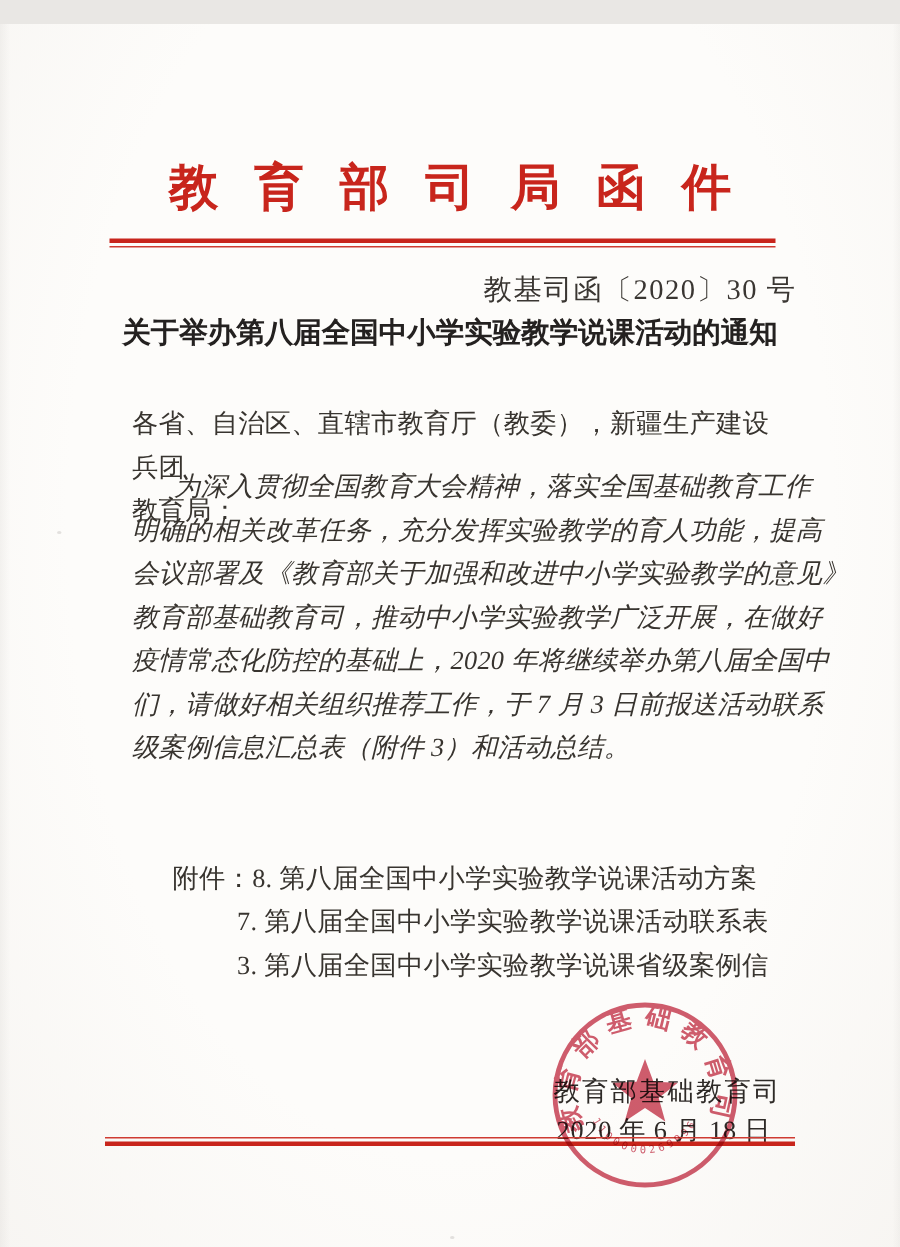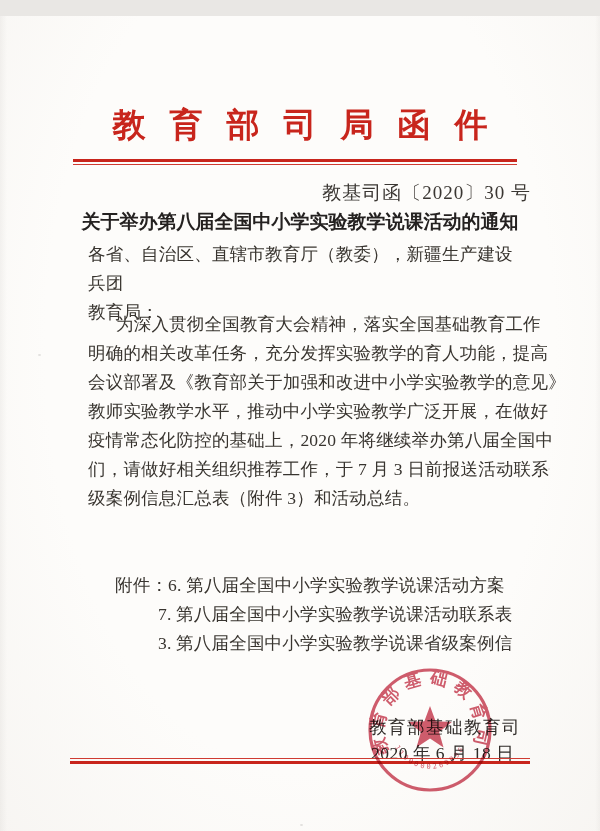--- a/index.html
+++ b/index.html
@@ -39,26 +39,26 @@
     font-size:19px;letter-spacing:1px;color:#3a3632;
     white-space:nowrap;
   }
   .doc-title{
     position:absolute;top:193px;left:78px;width:444px;
     text-align:center;
     font-size:19px;font-weight:700;color:#242120;
     white-space:nowrap;
   }
   .greeting{
-    position:absolute;top:224px;left:88px;width:440px;
+    position:absolute;top:252px;left:88px;width:440px;
     font-size:17.5px;line-height:29px;letter-spacing:0.2px;
   }
   .body-text{
     position:absolute;top:294px;left:88px;width:436px;
-    font-size:17.5px;line-height:29px;letter-spacing:0.2px;
+    font-size:17.5px;line-height:29px;letter-spacing:0.2px;font-style:italic;
   }
   .bl{height:29px;white-space:nowrap;}
   .bl.indent{text-indent:28px;}
   .attach{
     position:absolute;top:555px;left:115px;width:420px;
     font-size:17.5px;line-height:29px;letter-spacing:0.2px;
   }
   .al{height:29px;white-space:nowrap;}
   .al.ind1{padding-left:43px;}
   .al.ind2{padding-left:57px;}
@@ -107,28 +107,28 @@
 
   <div class="greeting">
     <div>各省、自治区、直辖市教育厅（教委），新疆生产建设兵团</div>
     <div>教育局：</div>
   </div>
 
   <div class="body-text">
     <div class="bl indent">为深入贯彻全国教育大会精神，落实全国基础教育工作</div>
     <div class="bl">明确的相关改革任务，充分发挥实验教学的育人功能，提高</div>
     <div class="bl">会议部署及《教育部关于加强和改进中小学实验教学的意见》</div>
-    <div class="bl">教师实验教学水平，推动中小学实验教学广泛开展，在做好</div>
+    <div class="bl">教育部基础教育司，推动中小学实验教学广泛开展，在做好</div>
     <div class="bl">疫情常态化防控的基础上，2020 年将继续举办第八届全国中</div>
     <div class="bl">们，请做好相关组织推荐工作，于 7 月 3 日前报送活动联系</div>
     <div class="bl">级案例信息汇总表（附件 3）和活动总结。</div>
   </div>
 
   <div class="attach">
-    <div class="al"><span>附件：</span><span>6. 第八届全国中小学实验教学说课活动方案</span></div>
+    <div class="al"><span>附件：</span><span>8. 第八届全国中小学实验教学说课活动方案</span></div>
     <div class="al ind1">7. 第八届全国中小学实验教学说课活动联系表</div>
     <div class="al ind1">3. 第八届全国中小学实验教学说课省级案例信</div>
   </div>
 
   <div class="sig-org">教育部基础教育司</div>
   <div class="sig-date">2020 年 6 月 18 日</div>
 
   <div class="rule rule-bottom"></div>
 
   <svg class="seal" viewBox="0 0 130 130" xmlns="http://www.w3.org/2000/svg">

